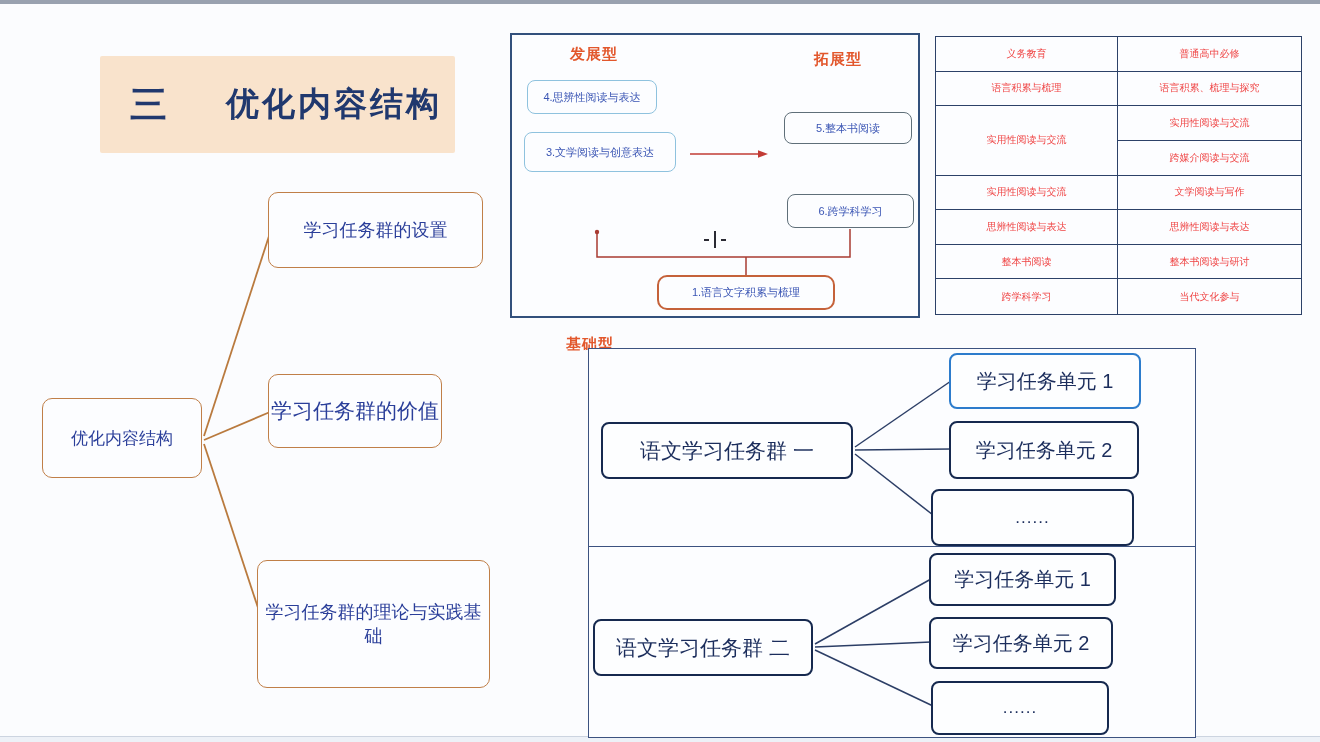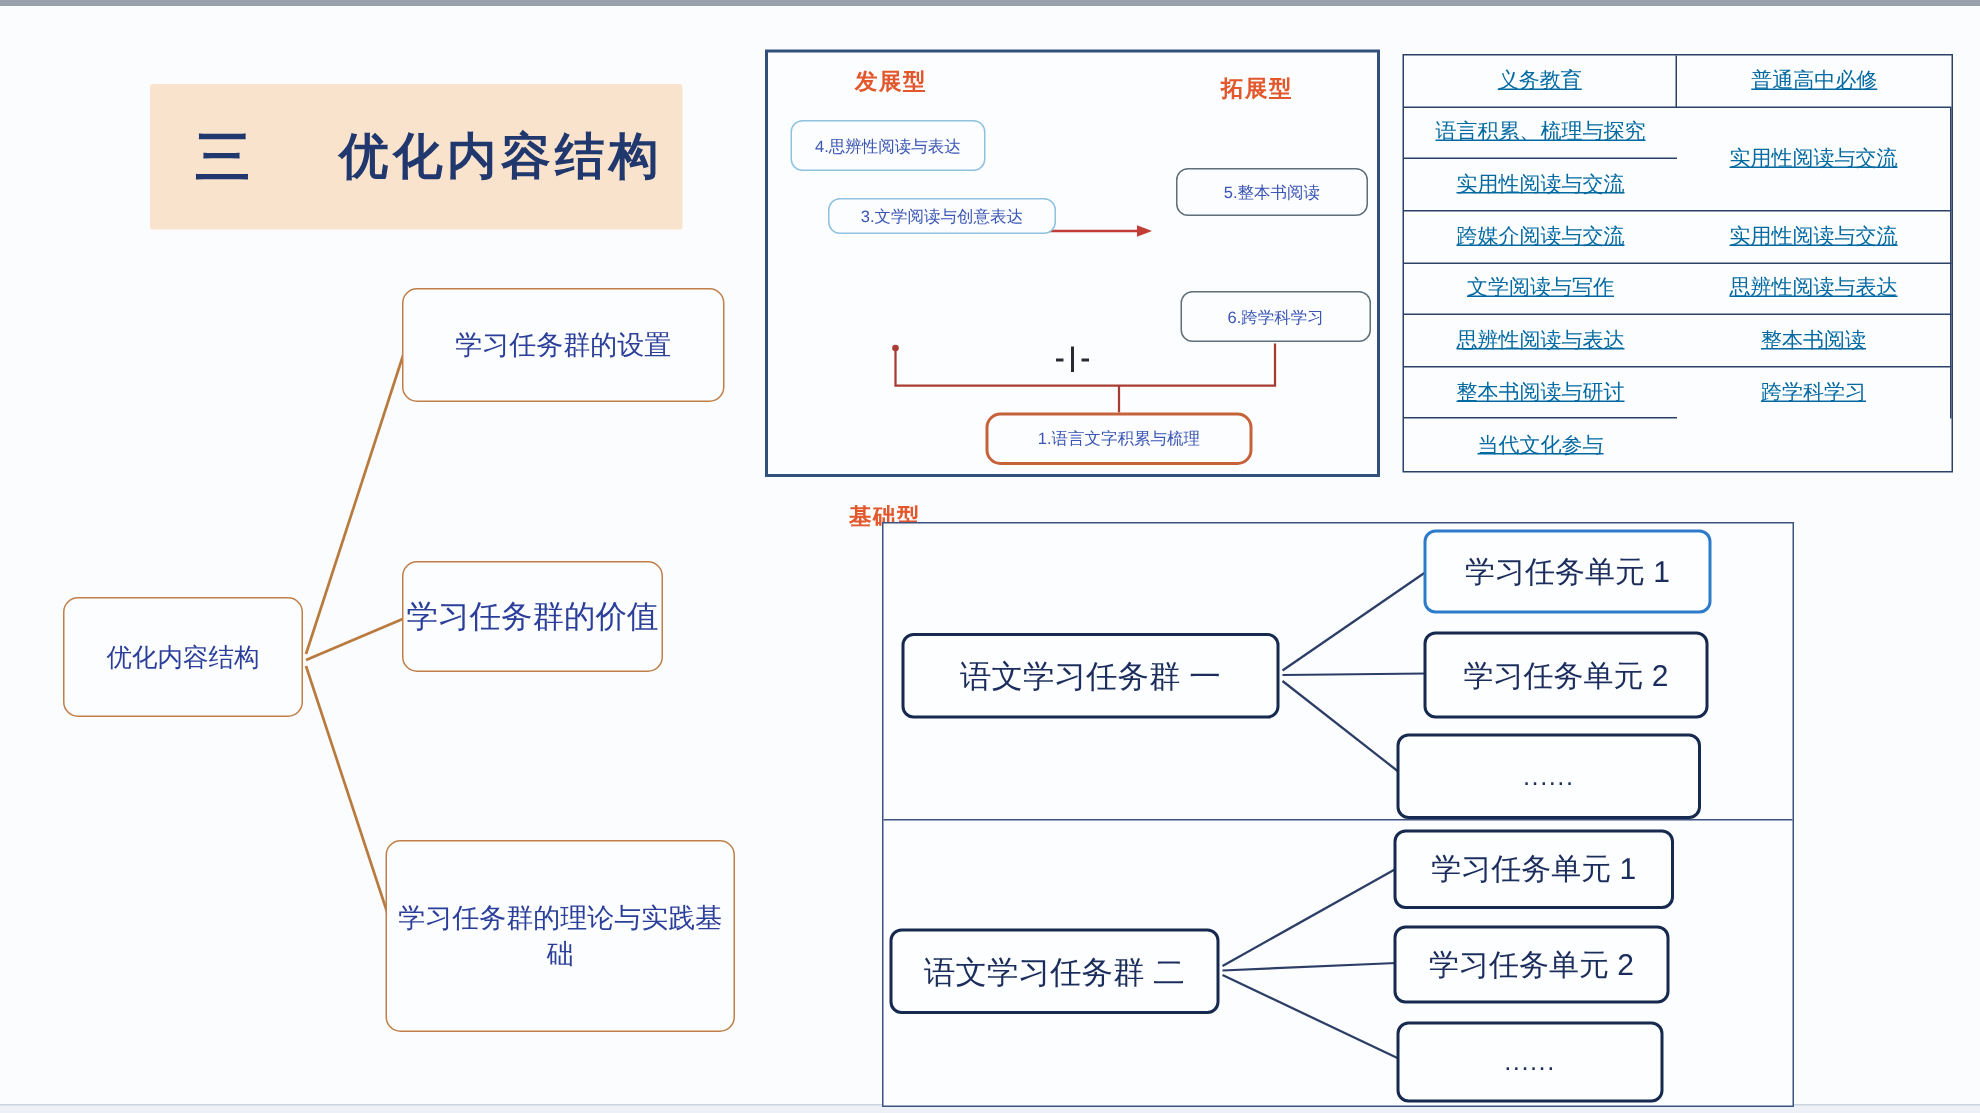--- a/index.html
+++ b/index.html
@@ -51,40 +51,40 @@
   .fl-base    { left:54px;  top:252px;margin-top:48px; }
   .flow-box {
     position:absolute; background:#fcfdff; border-radius:8px;
     display:flex; align-items:center; justify-content:center;
     color:#3a55b4; font-size:11px; z-index:2; white-space:nowrap;
   }
   .fb-blue   { border:1.5px solid #8ec2de; }
   .fb-gray   { border:1.5px solid #5f6f79; }
   .fb-orange { border:2px solid #c5623a; border-radius:10px; }
   .fb4 { left:15px;  top:45px;  width:130px; height:34px; }
-  .fb3 { left:12px;  top:97px;  width:152px; height:24px;margin-left:28px; }
+  .fb3 { left:12px;  top:97px;  width:152px; height:40px; }
   .fb2 { left:12px;  top:157px; width:150px; height:37px; }
   .fb5 { left:272px; top:77px;  width:128px; height:32px; }
   .fb6 { left:275px; top:159px; width:127px; height:34px; }
   .fb1 { left:145px; top:240px; width:178px; height:35px; }
   .cursor-mark { position:absolute; left:192px; top:196px; width:22px; height:17px; z-index:3; }
   .cursor-mark .vbar  { position:absolute; left:10px; top:0; width:2px; height:17px; background:#2a2a33; }
   .cursor-mark .dashl { position:absolute; left:0;  top:8px; width:5px; height:2px; background:#2a2a33; }
   .cursor-mark .dashr { position:absolute; right:0; top:8px; width:5px; height:2px; background:#2a2a33; }
 
   
   .ctable {
     position:absolute; left:935px; top:36px; width:367px; height:279px;
     display:grid; grid-template-columns:182px 1fr; grid-template-rows:repeat(8, 1fr);
     border:1.5px solid #2c4168; background:#fcfdff; z-index:1;
   }
   .tcell {
     border-right:1px solid #2c4168; border-bottom:1px solid #2c4168;
     display:flex; align-items:center; justify-content:center; text-align:center;
-    color:#0369a1; font-size:14px; padding:2px;text-decoration:underline;
+    color:#ef4444; font-size:10px; padding:2px;
   }
   .tcell.c2 { border-right:none; }
   .tcell.rlast { border-bottom:none; }
   .tcell.span2 { grid-row:span 2; }
 
   
   .units {
     position:absolute; left:588px; top:348px; width:608px; height:390px;
     border:1.5px solid #3c5280; background:#fcfdff; z-index:1;
   }
@@ -149,20 +149,21 @@
       <span class="dashl"></span>
         <span class="vbar"></span>
         <span class="dashr"></span>
     </div>
   </div>
 
   <div class="ctable">
     <div class="tcell">义务教育</div>
     <div class="tcell c2">普通高中必修</div>
 
+    <div class="tcell">语言积累与梳理</div>
     <div class="tcell c2">语言积累、梳理与探究</div>
 
     <div class="tcell span2">实用性阅读与交流</div>
     <div class="tcell c2">实用性阅读与交流</div>
     <div class="tcell c2">跨媒介阅读与交流</div>
 
     <div class="tcell">实用性阅读与交流</div>
     <div class="tcell c2">文学阅读与写作</div>
 
     <div class="tcell">思辨性阅读与表达</div>

